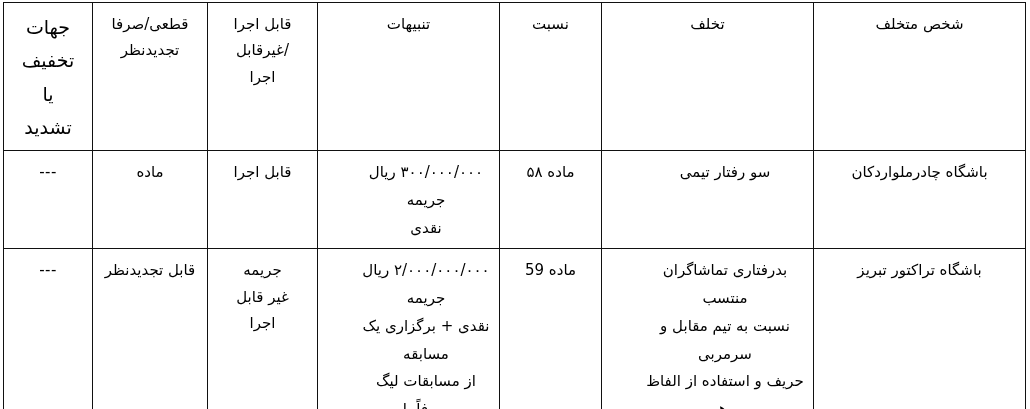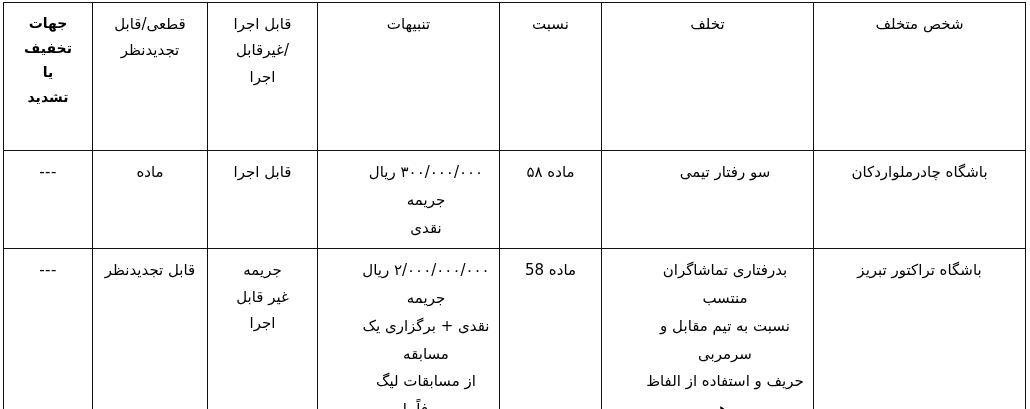--- a/index.html
+++ b/index.html
@@ -68,21 +68,21 @@
   }
   td.notes-cell .cell-text,
   td.offense-cell .cell-text {
     line-height: 1.85;
     margin-left: 35px;
   }
   td.doc-cell, td.final-cell, td.enforce-cell, td.mitig-cell {
     font-size: 15px;
   }
   td.mitig-cell { letter-spacing: 0.5px; }
-  thead th.head-mitig { font-size: 14px; font-weight: bold; }
+  thead th.head-mitig { font-size: 19px; }
 </style>
 </head>
 <body>
 
 <div class="sheet">
   <table class="verdict-table">
     <colgroup>
       <col class="c-person">
       <col class="c-offense">
       <col class="c-doc">
@@ -104,21 +104,21 @@
         </th>
         <th class="head-notes">
           <span class="head-text">تنبیهات</span>
         </th>
         <th class="head-enforce">
           <span class="head-text">قابل اجرا
 /غیرقابل
 اجرا</span>
         </th>
         <th class="head-final">
-          <span class="head-text">قطعی/قابل
+          <span class="head-text">قطعی/صرفا
 تجدیدنظر</span>
         </th>
         <th class="head-mitig">
           <span class="head-text">جهات
 تخفیف
 یا
 تشدید</span>
         </th>
       </tr>
     </thead>
@@ -151,21 +151,21 @@
         <td class="person-cell">
           <span class="cell-text">باشگاه تراکتور تبریز</span>
         </td>
         <td class="offense-cell">
           <span class="cell-text">بدرفتاری تماشاگران منتسب
 نسبت به تیم مقابل و سرمربی
 حریف و استفاده از الفاظ
 موهن</span>
         </td>
         <td class="doc-cell">
-          <span class="cell-text">ماده 58</span>
+          <span class="cell-text">ماده 59</span>
         </td>
         <td class="notes-cell">
           <span class="cell-text">۲/۰۰۰/۰۰۰/۰۰۰ ریال جریمه
 نقدی  + برگزاری یک مسابقه
 از مسابقات لیگ صرفاً با
 حضور تماشاگران بانوان به
 عنوان میزبان</span>
         </td>
         <td class="enforce-cell">
           <span class="cell-text">جریمه

